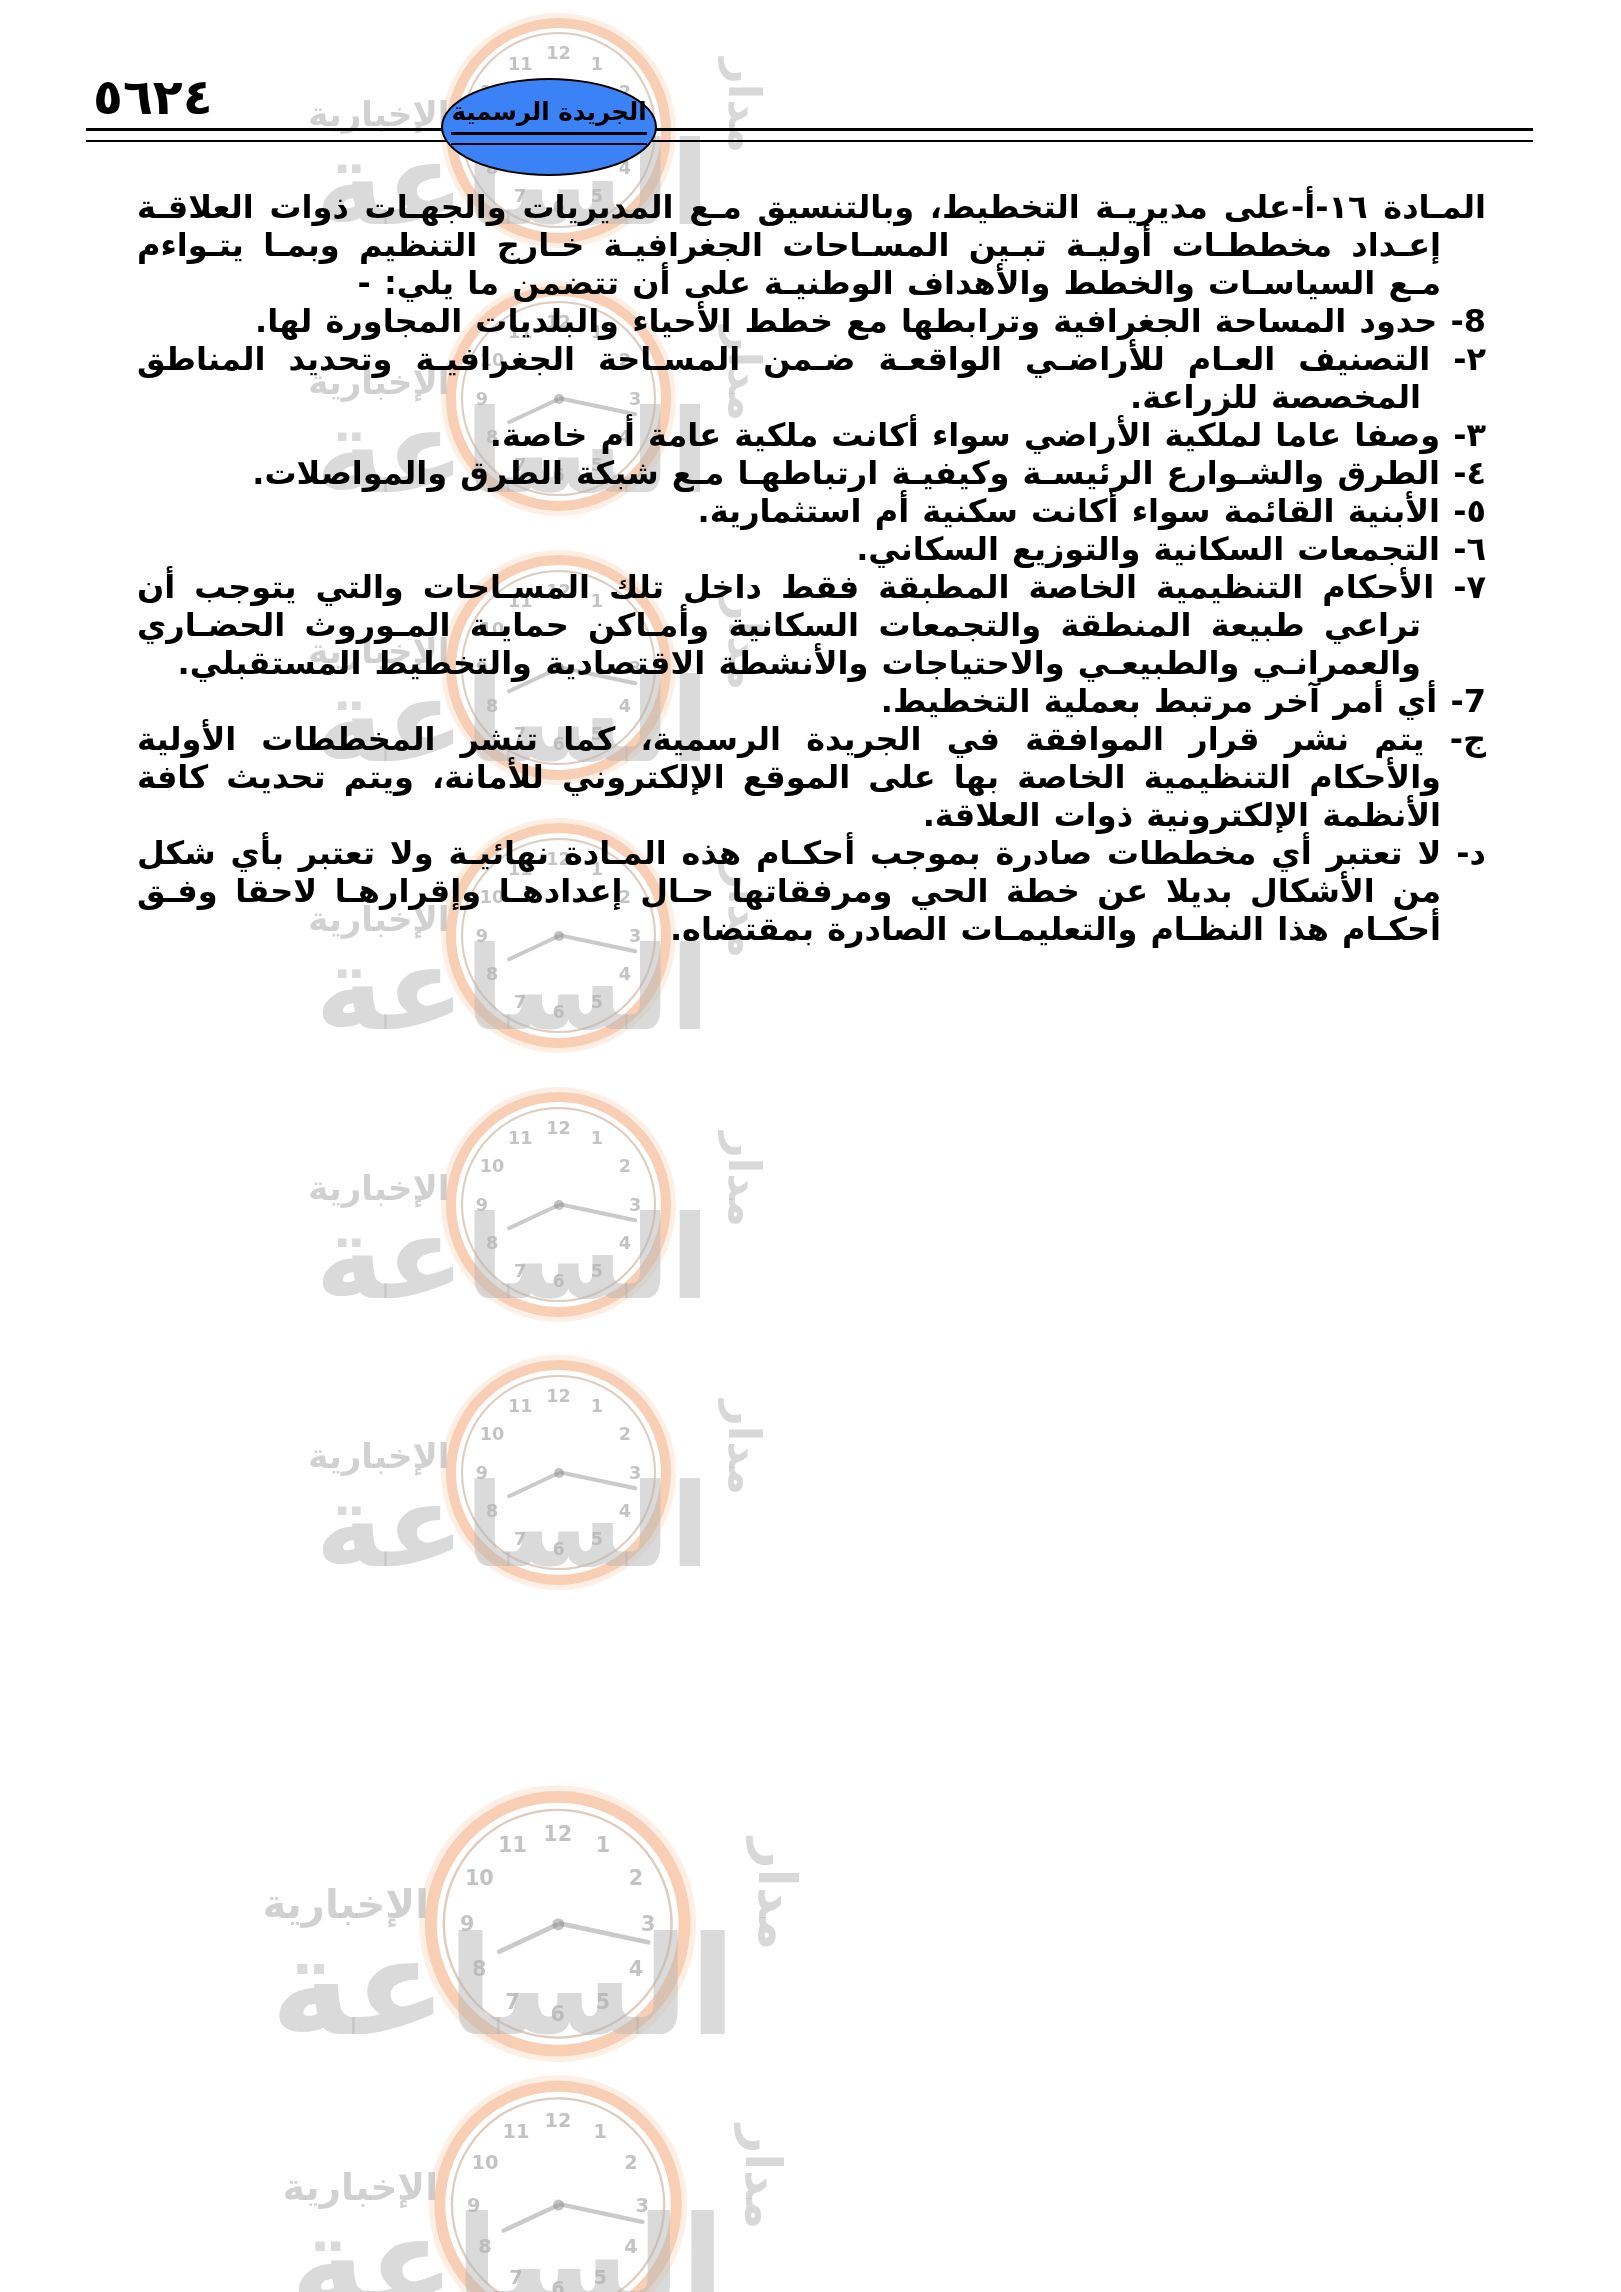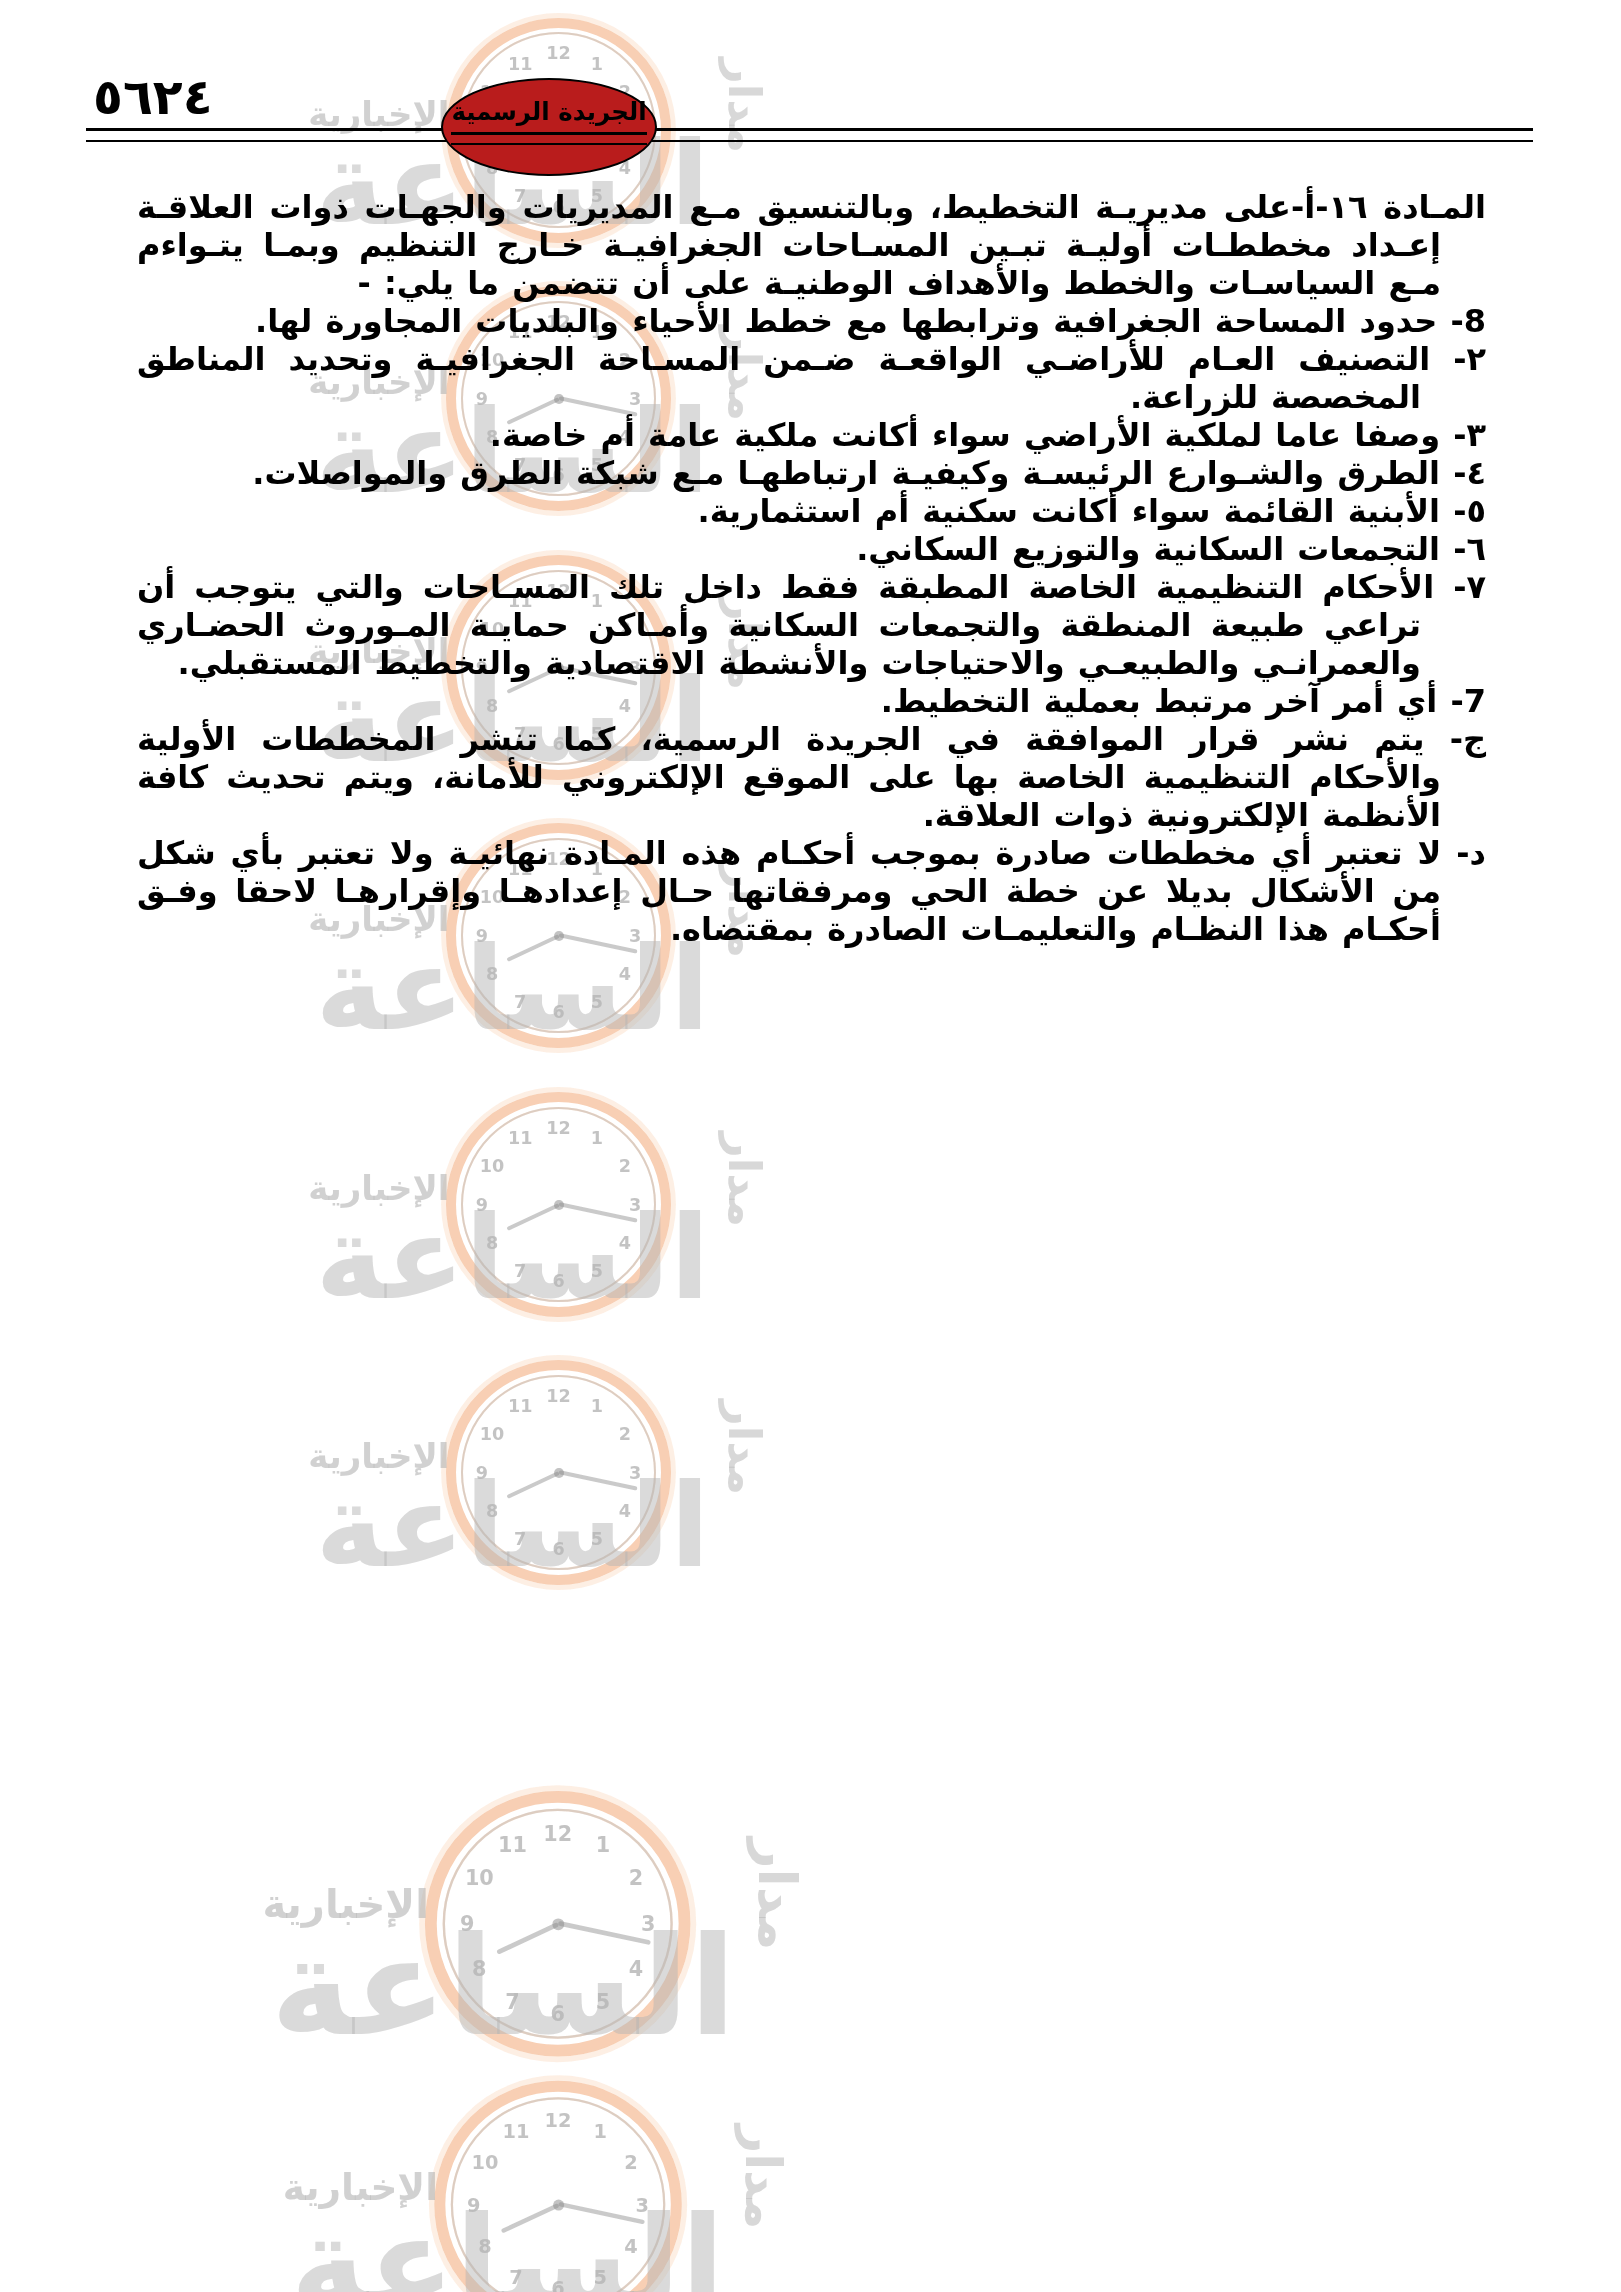--- a/index.html
+++ b/index.html
@@ -65,21 +65,21 @@
   .page-number {
     position: absolute; top: 69px; left: 93px; z-index: 2;
     font-size: 49px; font-weight: bold; color: #000;
   }
   .header-rule {
     position: absolute; top: 128px; left: 86px; right: 88px; height: 8.8px; z-index: 1;
     border-top: 3.9px solid #000; border-bottom: 2px solid #000;
   }
   .title-oval {
     position: absolute; top: 78px; left: 441px; width: 212px; height: 94px; z-index: 2;
-    border: 2.9px solid #000; border-radius: 50%; background: #b91c1c;
+    border: 2.9px solid #000; border-radius: 50%; background: #3b82f6;
   }
   .oval-title {
     position: absolute; top: 16.7px; left: 0; width: 100%; text-align: center;
     font-size: 24.5px; font-weight: bold; color: #000; direction: rtl;
   }
   .oval-line {
     position: absolute; top: 52px; left: 7.8px; right: 7.8px; height: 7.8px;
     border-top: 3.9px solid #000; border-bottom: 2px solid #000;
   }
 

